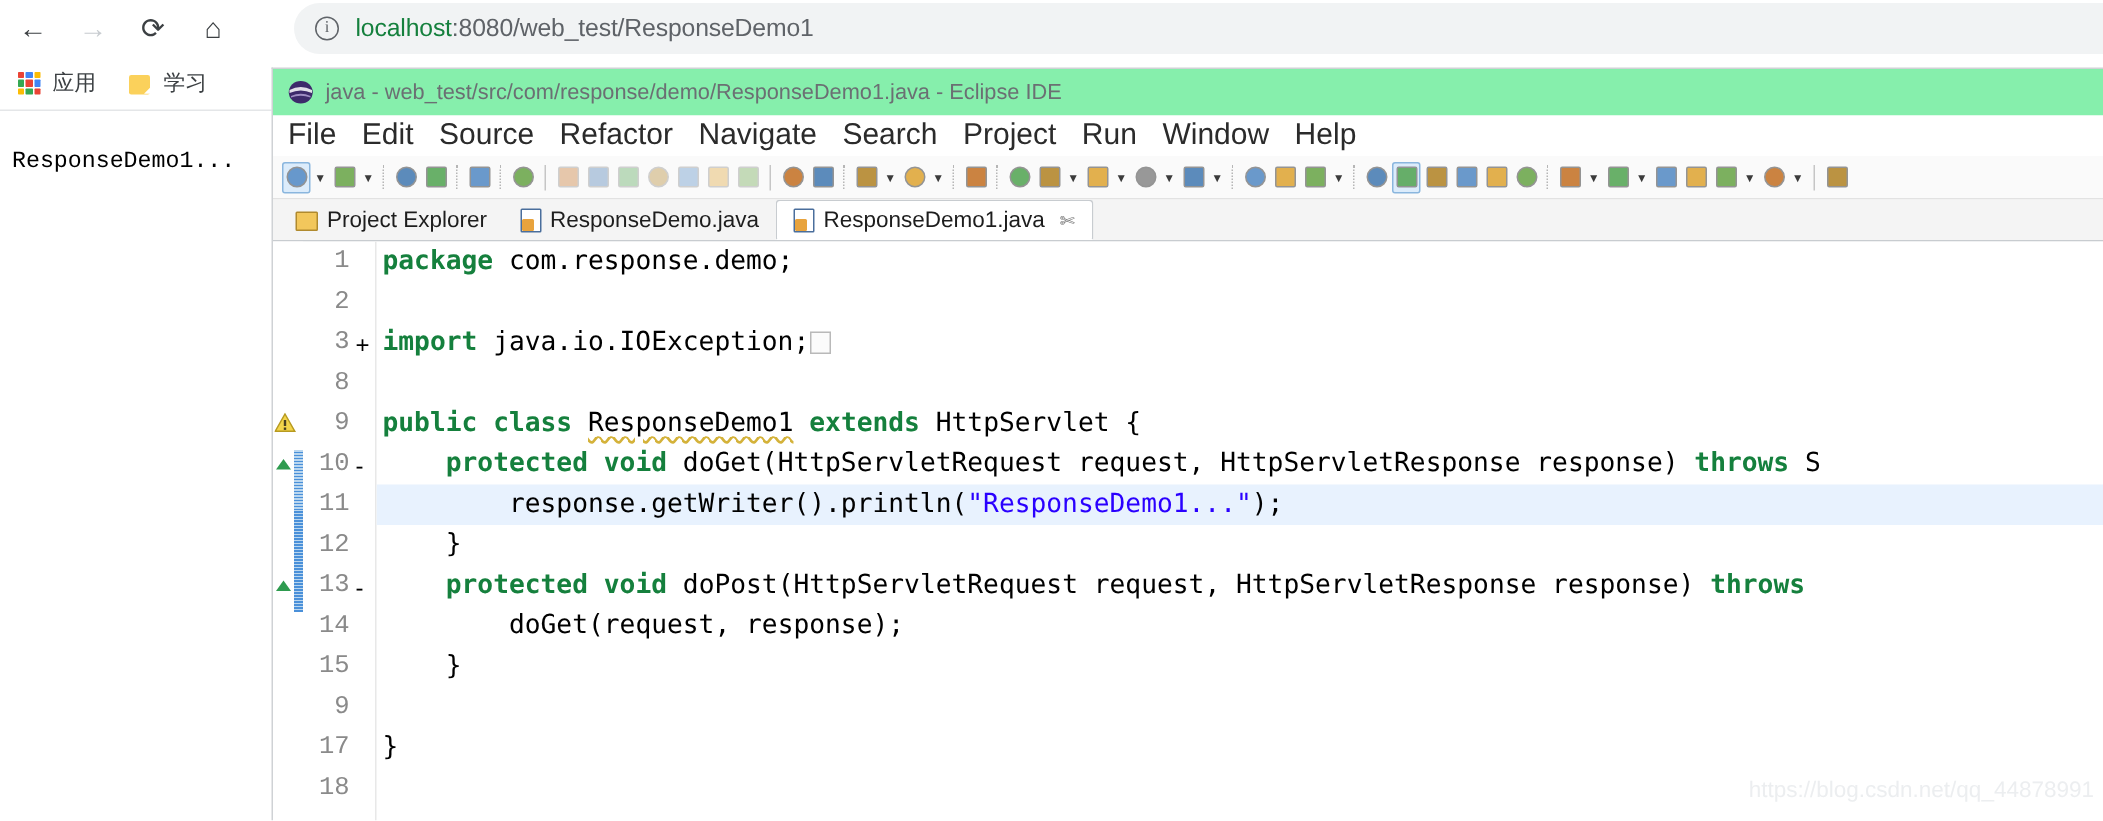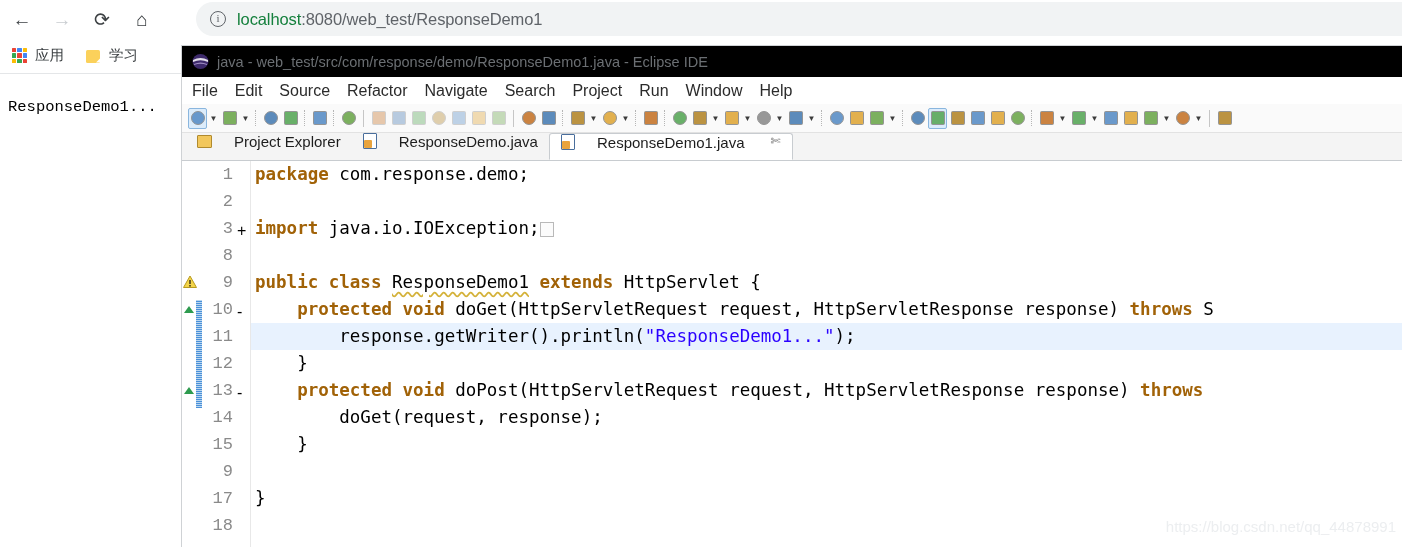--- a/index.html
+++ b/index.html
@@ -57,45 +57,45 @@
   }
 
   
   .eclipse {
     position: absolute; left: 181px; top: 45px; width: 1221px; height: 502px;
     background: #ffffff; border-left: 1px solid #cfd2d5; border-top: 1px solid #cfd2d5;
     overflow: hidden;
   }
   .ec-title {
     height: 31px; display: flex; align-items: center; padding-left: 10px;
-    background: #000000;
+    background: #86efac;
   }
   .ec-logo { width: 17px; height: 17px; flex: 0 0 auto; margin-right: 8px; position: relative; }
   .ec-title-text { font-size: 14.5px; color: #6b6f73; white-space: nowrap; }
 
   .ec-menu { height: 27px; display: flex; align-items: center; padding-left: 10px; background: #fff; }
-  .ec-menu-item { font-size: 16px; color: #2b2b2b; margin-right: 17px; white-space: nowrap; }
+  .ec-menu-item { font-size: 20px; color: #2b2b2b; margin-right: 17px; white-space: nowrap; }
 
   .ec-toolbar {
     height: 29px; display: flex; align-items: center; padding-left: 6px;
     background: #fafafa; border-bottom: 1px solid #e2e2e2; gap: 1px;
   }
   .tb { width: 19px; height: 21px; display: flex; align-items: center; justify-content: center; flex: 0 0 auto; }
   .tb.sel { background: #dcecfb; border: 1px solid #8ab6de; border-radius: 2px; }
   .tb-arrow { width: 11px; height: 21px; display: flex; align-items: center; justify-content: center; font-size: 8px; color: #3b3b3b; flex: 0 0 auto; }
   .tb-sep { width: 2px; height: 16px; border-left: 1px dotted #b6b6b6; margin: 0 3px; flex: 0 0 auto; }
   .tb-bar { width: 1px; height: 17px; background: #c6c6c6; margin: 0 4px; flex: 0 0 auto; }
   .sq { width: 14px; height: 14px; border-radius: 1.5px; }
   .sq.doc { background:#fdfdfd; border:1.2px solid #8a8a8a; }
 
   
   .ec-tabs { height: 28px; display: flex; align-items: flex-end; background: #f4f4f4; border-bottom: 1px solid #c8ccd0; padding-left: 4px; }
   .ec-tab {
-    height: 27px; display: flex; align-items: flex-start; padding: 0 11px;
-    font-size: 15px; color: #1d1d1d; white-space: nowrap; gap: 22px;
+    height: 27px; display: flex; align-items: center; padding: 0 11px;
+    font-size: 15px; color: #1d1d1d; white-space: nowrap; gap: 6px;
     background: #f4f4f4;
   }
   .ec-tab.active { background: #ffffff; border: 1px solid #c8ccd0; border-bottom: 1px solid #ffffff; border-radius: 3px 3px 0 0; }
   .tab-close { font-size: 12px; color: #6d6d6d; margin-left: 4px; }
   .file-ico { width: 14px; height: 16px; position: relative; flex: 0 0 auto; }
   .file-ico:before { content:""; position:absolute; inset:0; background:#fff; border:1.2px solid #4a6e9c; border-radius:1px; }
   .file-ico:after { content:""; position:absolute; left:1px; bottom:1px; width:8px; height:8px; background:#e8a33d; border-radius:1px; }
   .proj-ico { width: 15px; height: 15px; position: relative; flex: 0 0 auto; }
   .proj-ico:before { content:""; position:absolute; left:0; top:2px; width:13px; height:11px; background:#f2c75c; border:1px solid #b08a2e; border-radius:1px; }
 
@@ -110,21 +110,21 @@
   .ln {
     height: 27px; line-height: 27px; text-align: right; padding-right: 3px;
     font-family: "Liberation Mono", monospace; font-size: 17px; color: #8a8a8a;
   }
   .codeline {
     height: 27px; line-height: 27px; white-space: pre;
     font-family: "DejaVu Sans Mono", monospace; font-size: 17.5px; color: #000;
     padding-left: 4px;
   }
   .codeline.hl { background: #e8f2fe; }
-  .kw { color: #a16207; font-weight: bold; }
+  .kw { color: #15803d; font-weight: bold; }
   .str { color: #2a00ff; }
   .param { color: #000000; }
   .err { text-decoration: underline; text-decoration-style: wavy; text-decoration-color: #d4b23a; text-underline-offset: 3px; }
   .tri { width: 0; height: 0; border-left: 5px solid transparent; border-right: 5px solid transparent; border-bottom: 7px solid #2e9b4f; }
   .warn-ico { width: 15px; height: 14px; position: relative; }
 
   .watermark {
     position: absolute; right: 6px; bottom: 12px;
     font-size: 15px; color: #eceef0; white-space: nowrap;
     font-family: "Liberation Sans", sans-serif;

